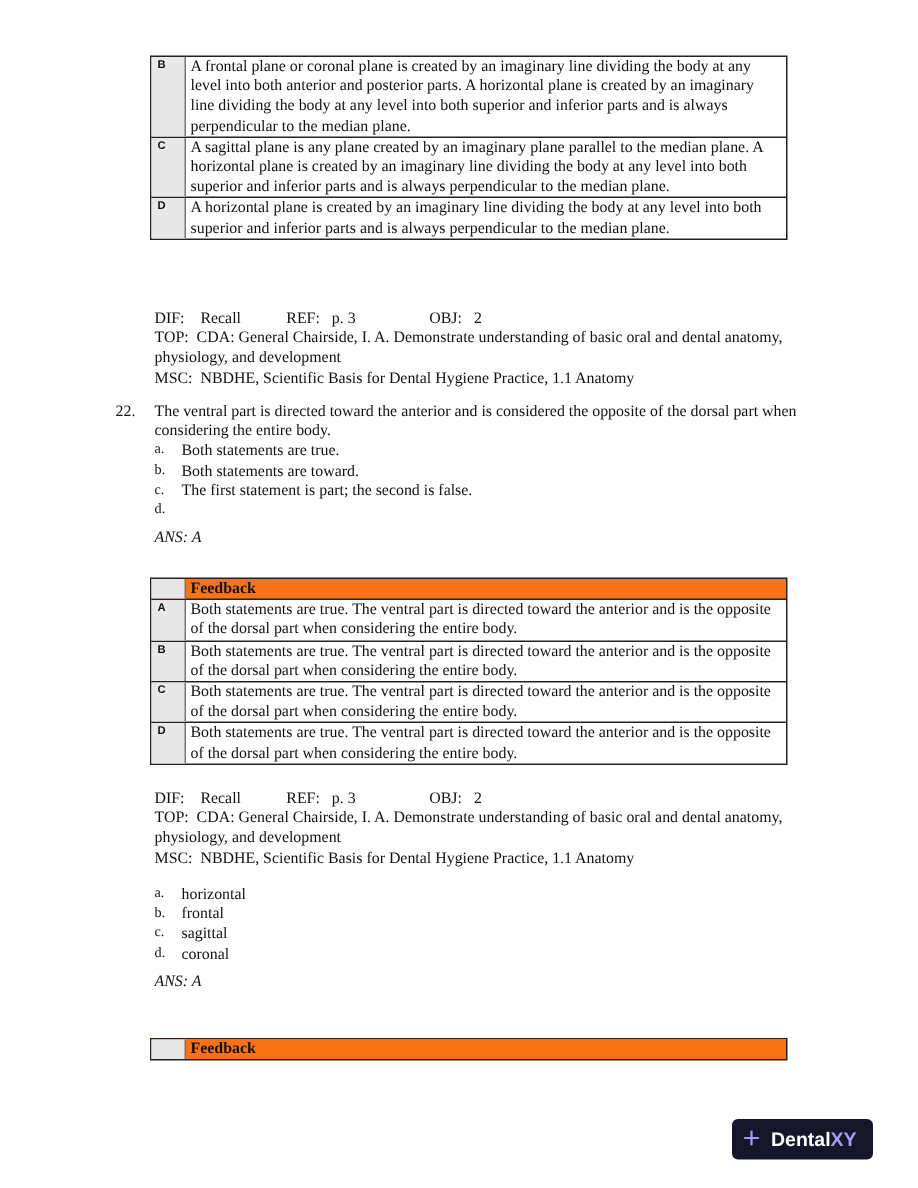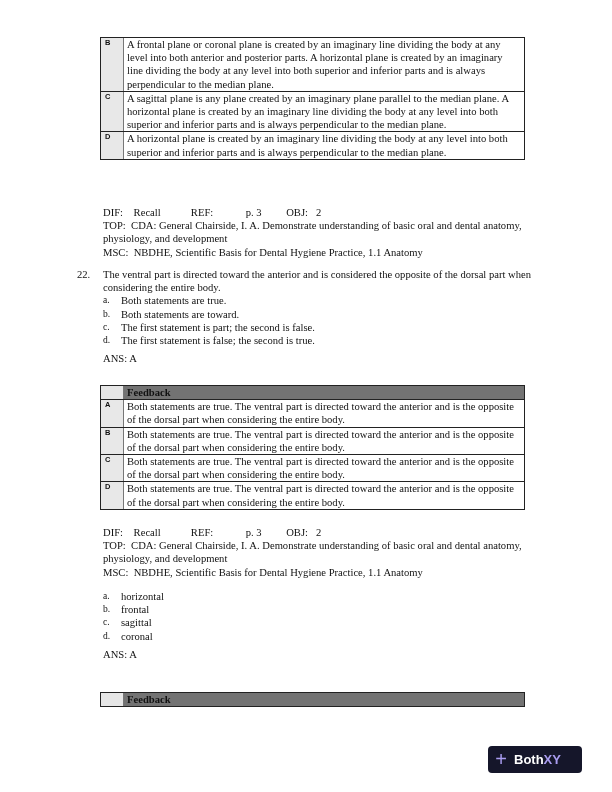--- a/index.html
+++ b/index.html
@@ -41,35 +41,35 @@
       line-height: 10px;
       padding-left: 4px;
       box-sizing: border-box;
     }
     .fb-text {
       flex: 1;
       padding: 0 3px 0 3px;
     }
     .fb-head {
       display: flex;
-      background: #737373;
+      background: #f97316;
       border-bottom: 1px solid #222;
     }
     .fb-head .fb-label { background: #e6e6e6; }
     .fb-head .fb-text {
       font-weight: bold;
     }
     .meta {
       position: absolute;
       left: 103px;
       width: 450px;
     }
     .meta-line { white-space: nowrap; }
     .gap-dif { display: inline-block; width: 44px; }
-    .gap-ref { display: inline-block; width: 65px; text-align: center; }
+    .gap-ref { display: inline-block; width: 65px; }
     .question {
       position: absolute;
       left: 77px;
       width: 470px;
     }
     .q-stem {
       display: flex;
       justify-content: center;
     }
     .q-num {
@@ -84,20 +84,21 @@
       display: flex;
     }
     .choice-letter {
       width: 18px;
       flex: 0 0 18px;
       font-size: 9.5px;
     }
     .ans {
       margin-left: 26px;
       margin-top: 5px;
+      font-style: italic;
     }
     .badge {
       position: absolute;
       left: 488px;
       top: 746px;
       width: 94px;
       height: 27px;
       background: #15162a;
       border-radius: 4px;
       display: flex;
@@ -160,21 +161,20 @@
     <div class="choice">
       <span class="choice-letter">b.</span>
       <span>Both statements are toward.</span>
     </div>
     <div class="choice">
       <span class="choice-letter">c.</span>
       <span>The first statement is part; the second is false.</span>
     </div>
     <div class="choice">
       <span class="choice-letter">d.</span>
-      <span>The first statement is false; the second is true.</span>
     </div>
   </div>
   <div class="ans">ANS:  A</div>
 </div>
 
 <div class="fb-table" style="top:385px;">
   <div class="fb-head">
     <div class="fb-label"></div>
     <div class="fb-text">Feedback</div>
   </div>
@@ -232,15 +232,15 @@
 
 <div class="fb-table" style="top:692px;">
   <div class="fb-head" style="border-bottom:none;">
     <div class="fb-label"></div>
     <div class="fb-text">Feedback</div>
   </div>
 </div>
 
 <div class="badge">
   <span class="badge-plus">+</span>
-  <span>Both</span>
+  <span>Dental</span>
     <span class="badge-xy">XY</span>
 </div>
 
 </body></html>

